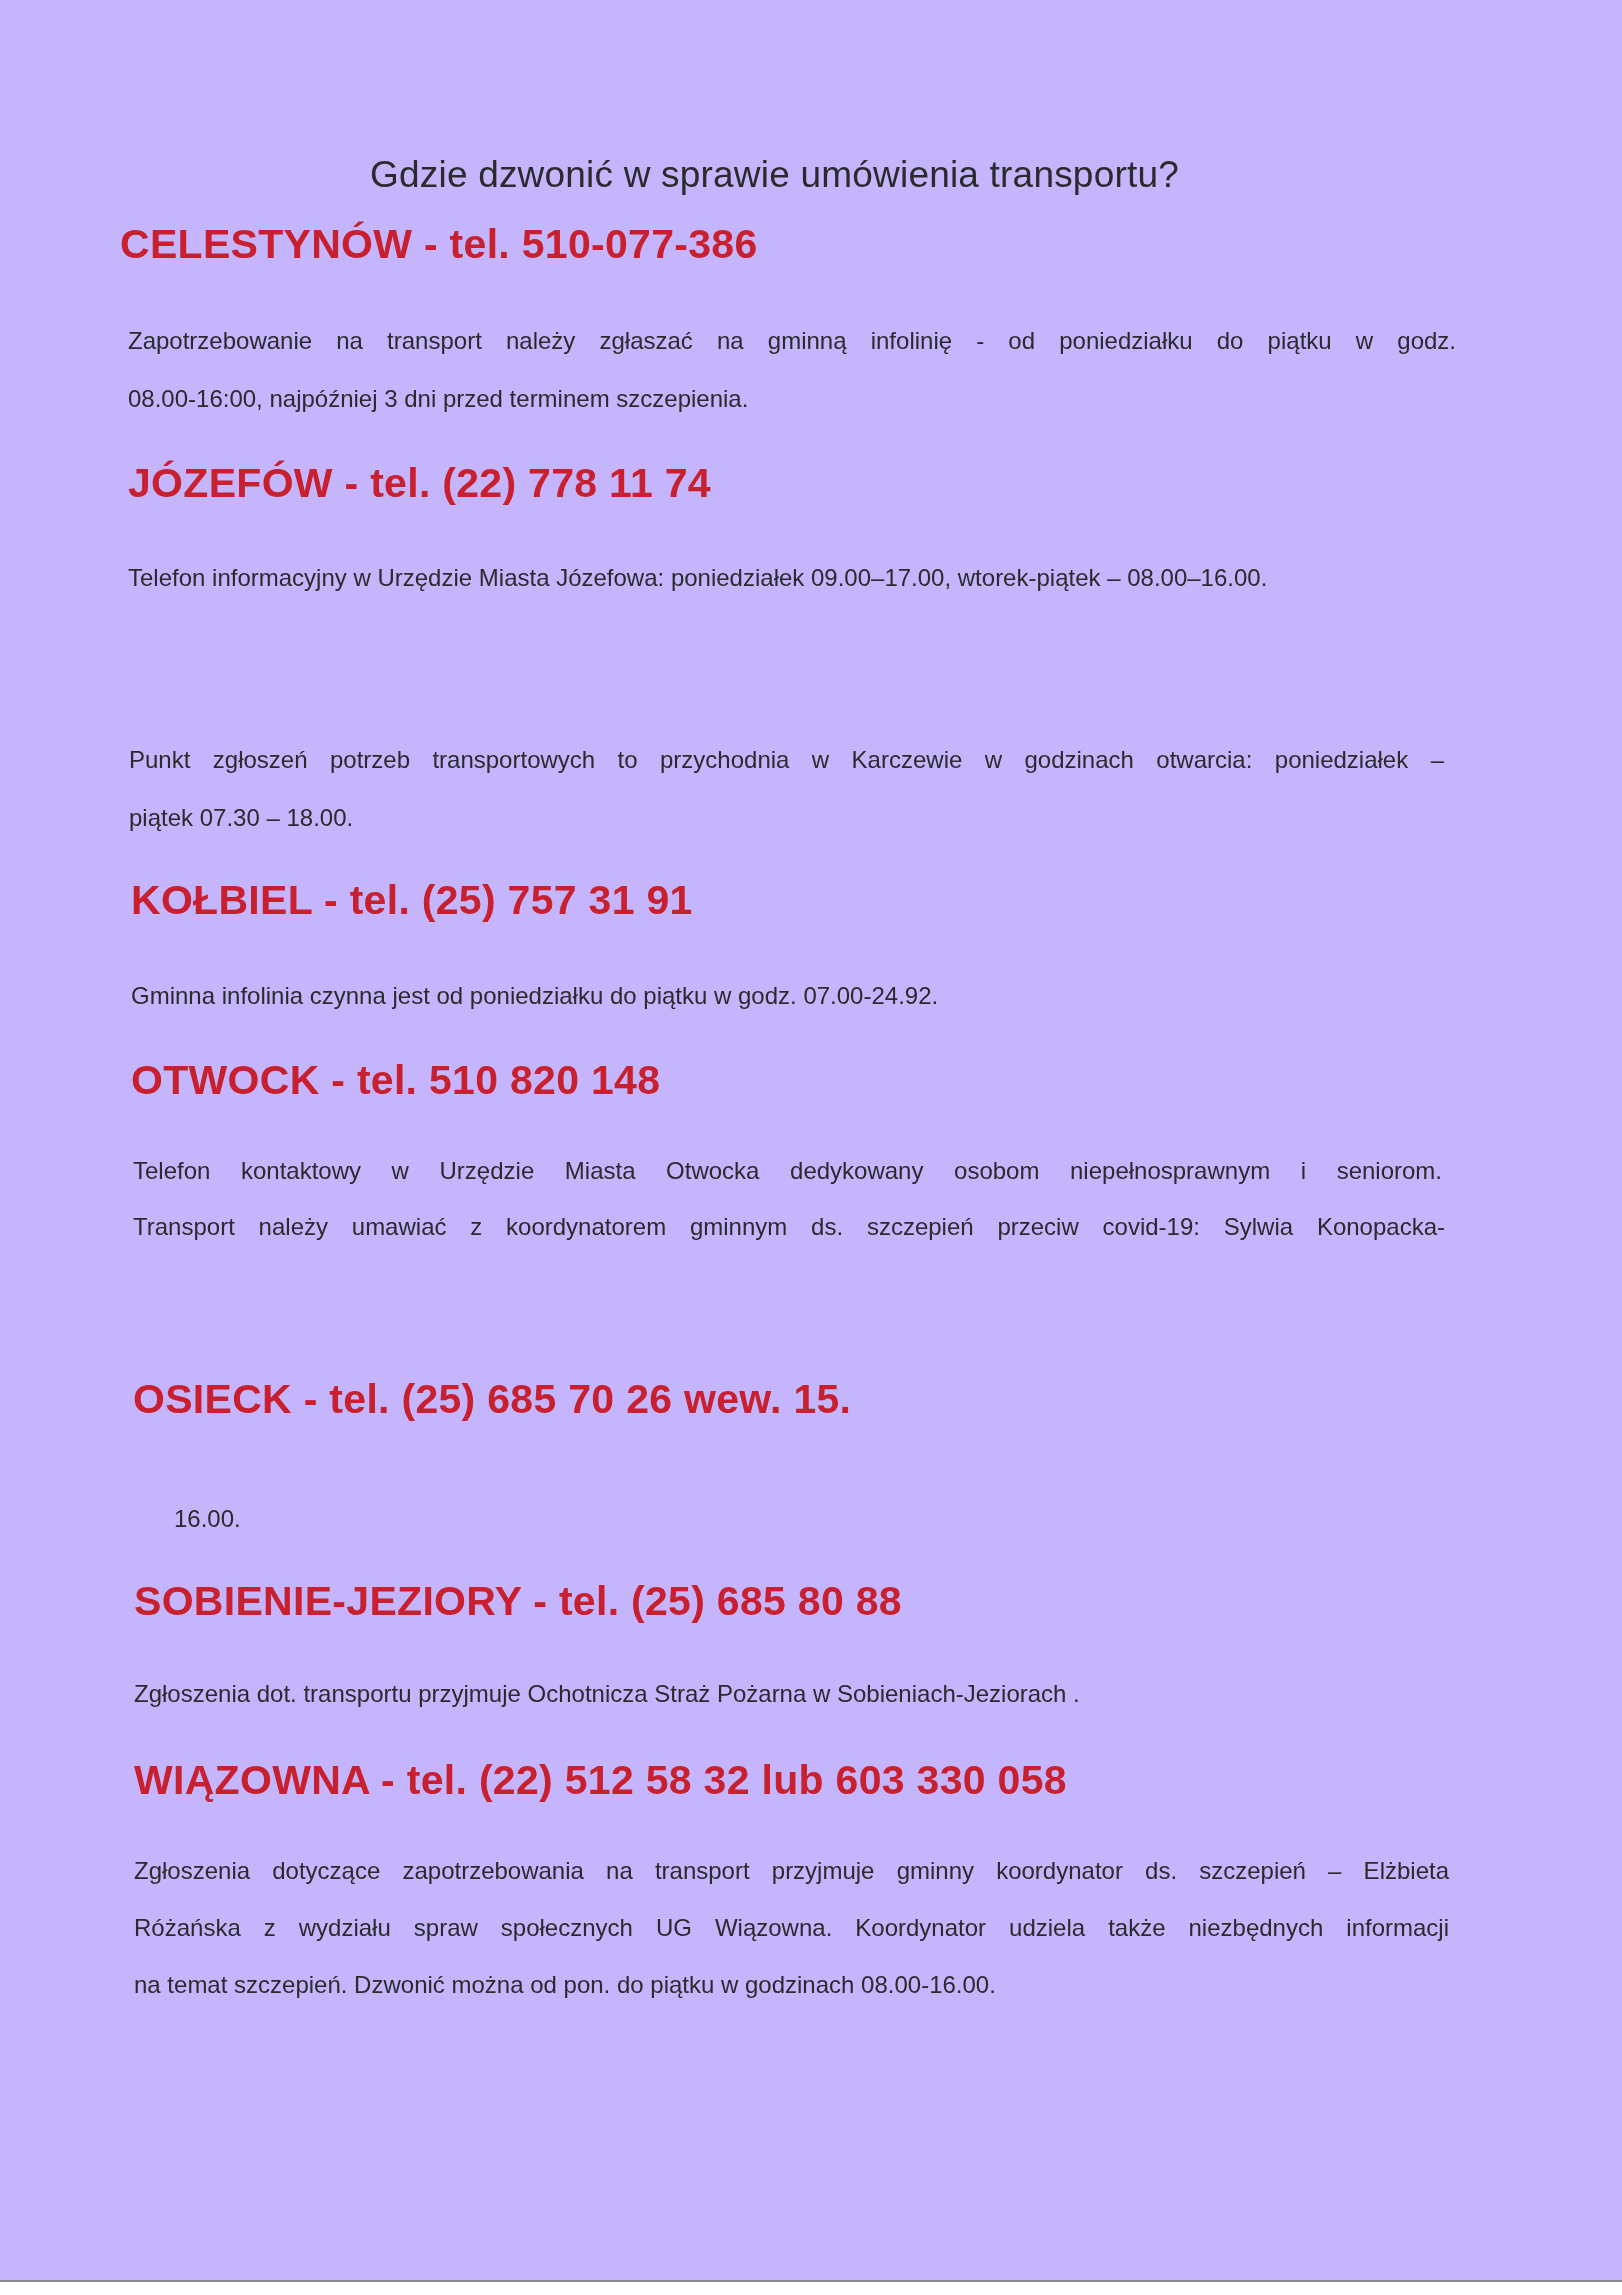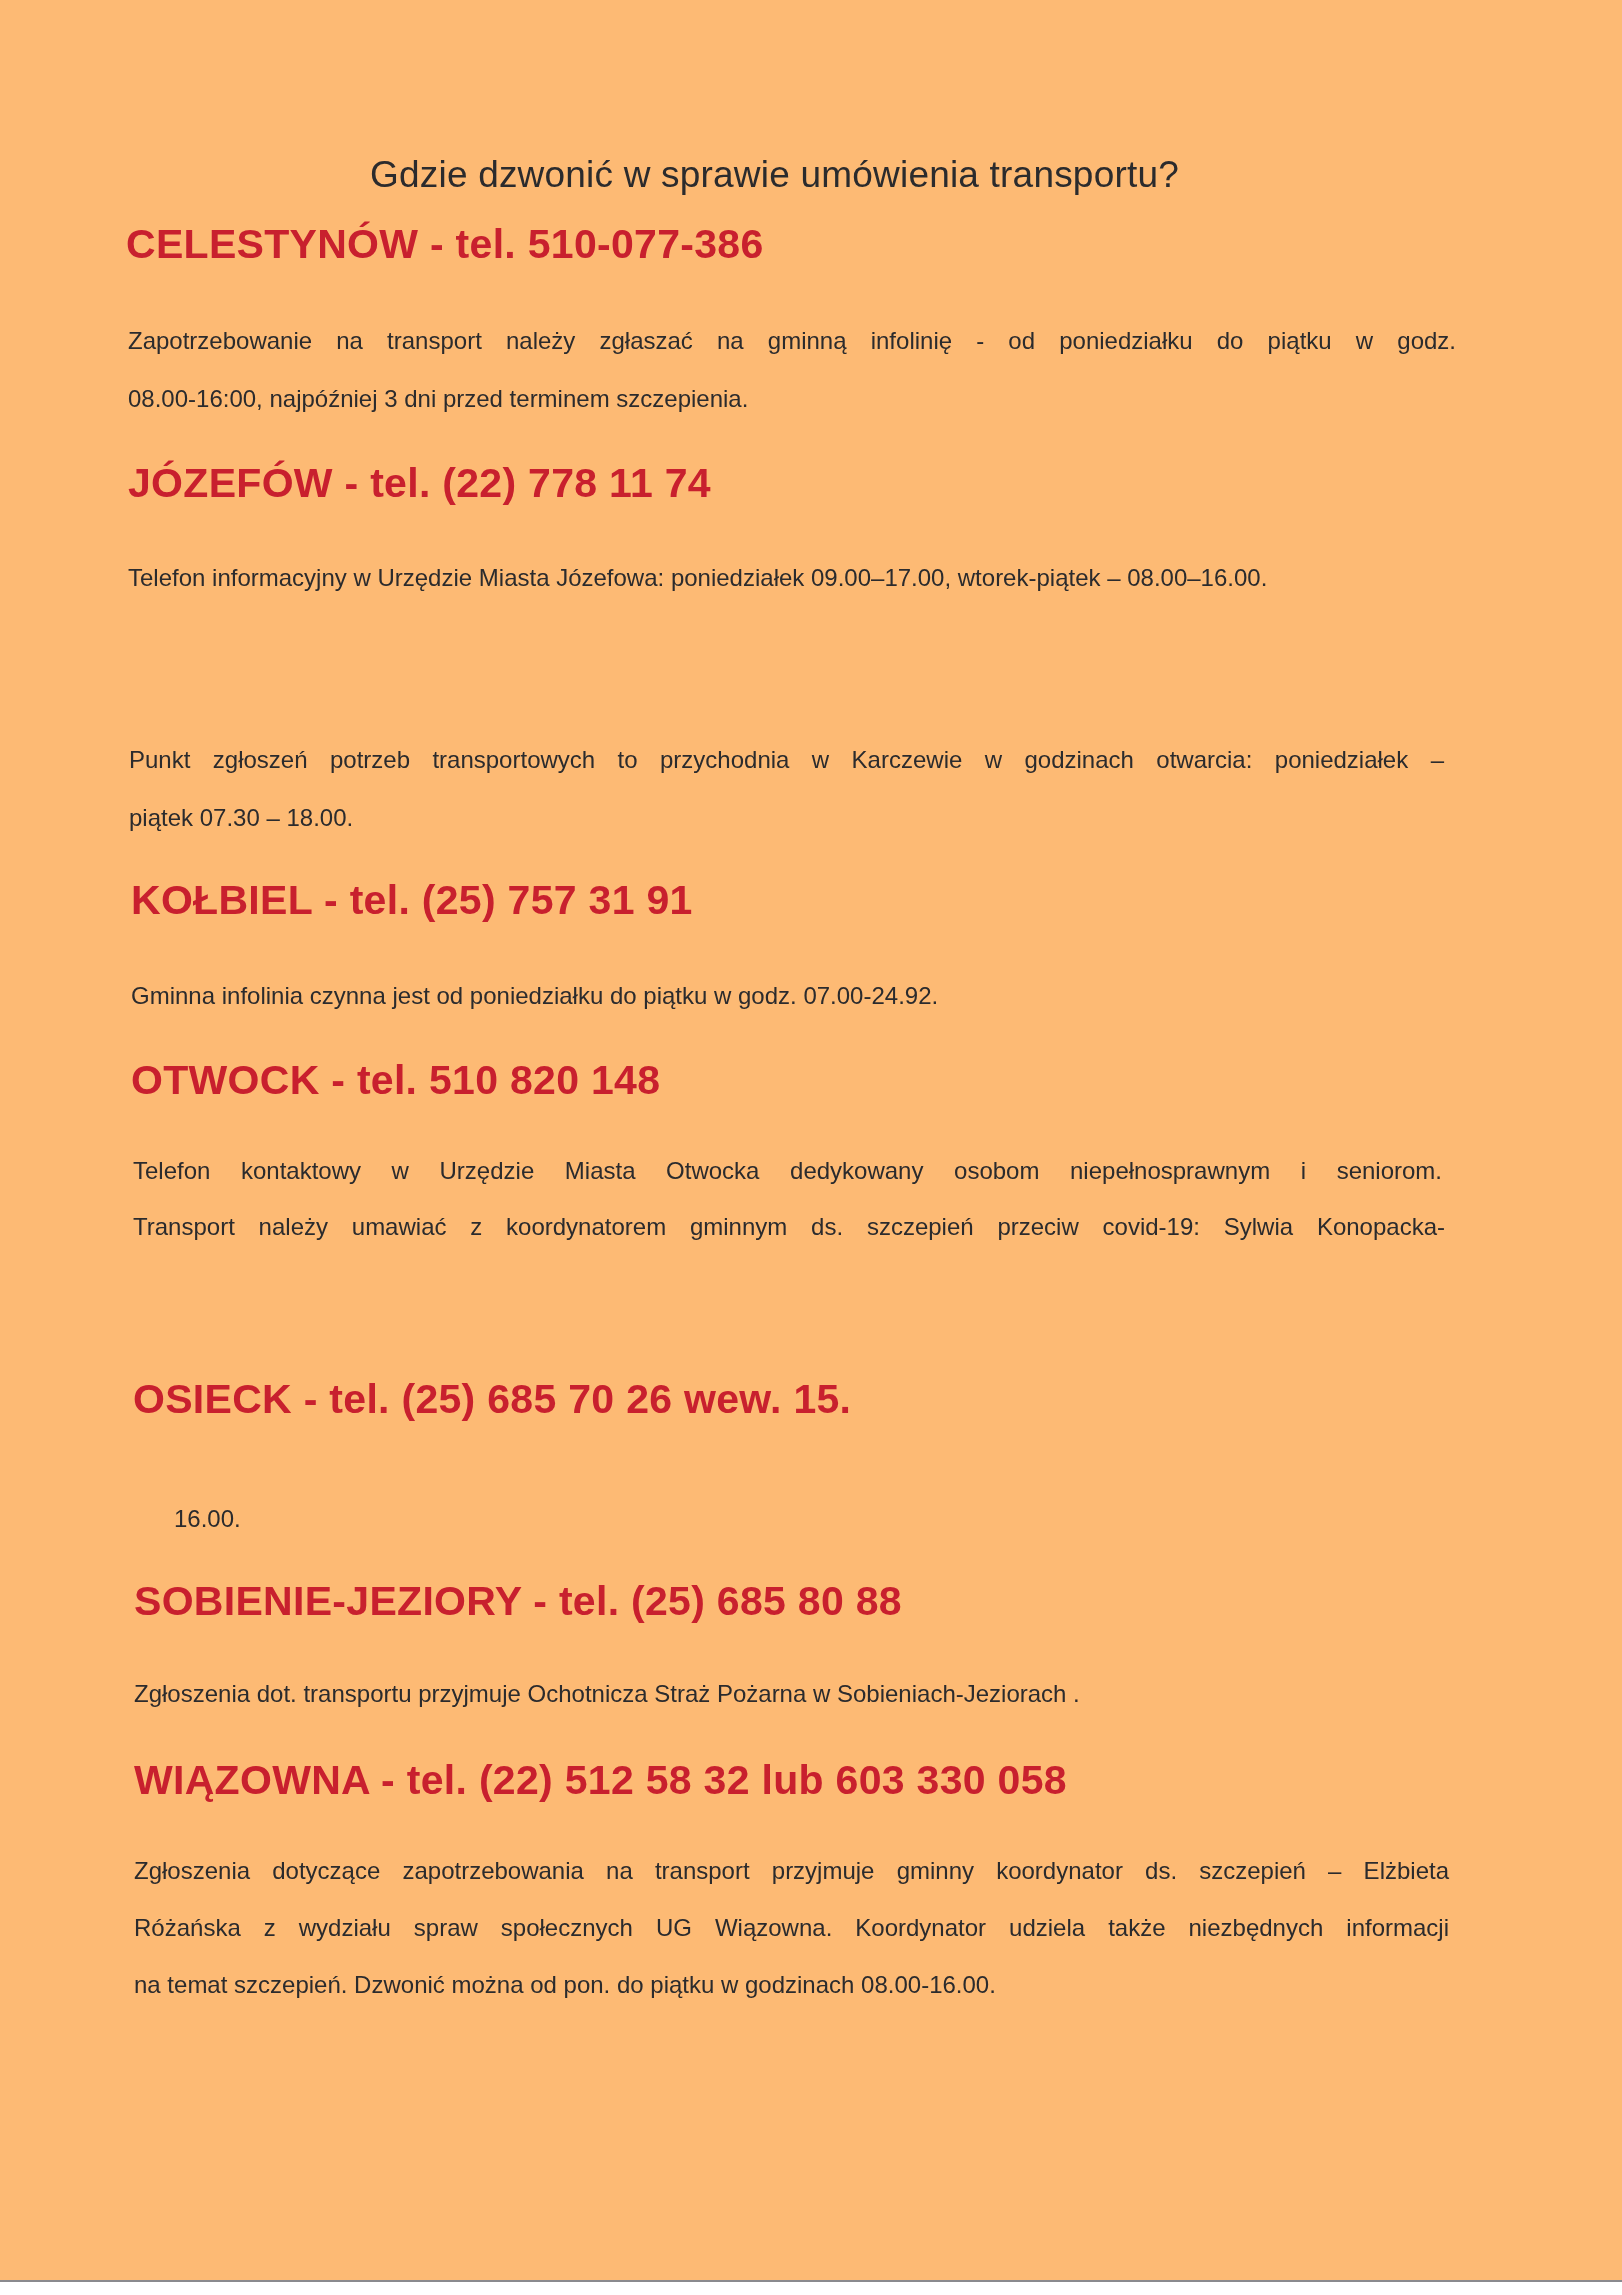--- a/index.html
+++ b/index.html
@@ -7,21 +7,21 @@
       padding: 0;
       width: 1623px;
       height: 2295px;
       background: #ffffff;
       overflow: hidden;
     }
     .page {
       position: relative;
       width: 1623px;
       height: 2282px;
-      background: #fdba74;
+      background: #c4b5fd;
       border-bottom: 2px solid #8a8a8e;
       box-sizing: border-box;
       font-family: "Liberation Sans", "DejaVu Sans", sans-serif;
       color: #2a2a2c;
     }
     .doc-title {
       position: absolute;
       left: 370px;
       top: 154px;
       font-size: 37px;
@@ -50,21 +50,21 @@
       white-space: normal;
     }
   </style>
 </head>
 <body>
 
 <div class="page">
 
   <div class="doc-title">Gdzie dzwonić w sprawie umówienia transportu?</div>
 
-  <div class="heading" style="left:126px; top:221px;text-align:center;">CELESTYNÓW - tel. 510-077-386</div>
+  <div class="heading" style="left:120px; top:221px;text-align:center;">CELESTYNÓW - tel. 510-077-386</div>
   <div class="body-line justify" style="left:128px; top:327px; width:1328px;">Zapotrzebowanie na transport należy zgłaszać na gminną infolinię  - od poniedziałku do piątku w godz.</div>
   <div class="body-line" style="left:128px; top:385px;">08.00-16:00, najpóźniej 3 dni przed terminem szczepienia.</div>
 
   <div class="heading" style="left:128px; top:460px;">JÓZEFÓW - tel. (22) 778 11 74</div>
   <div class="body-line" style="left:128px; top:564px;">Telefon informacyjny w Urzędzie Miasta Józefowa: poniedziałek 09.00–17.00, wtorek-piątek – 08.00–16.00.</div>
 
   <div class="body-line justify" style="left:129px; top:746px; width:1315px;">Punkt zgłoszeń potrzeb transportowych to przychodnia w Karczewie w godzinach otwarcia: poniedziałek –</div>
   <div class="body-line" style="left:129px; top:804px;">piątek 07.30 – 18.00.</div>
 
   <div class="heading" style="left:131px; top:877px;">KOŁBIEL - tel. (25) 757 31 91</div>

